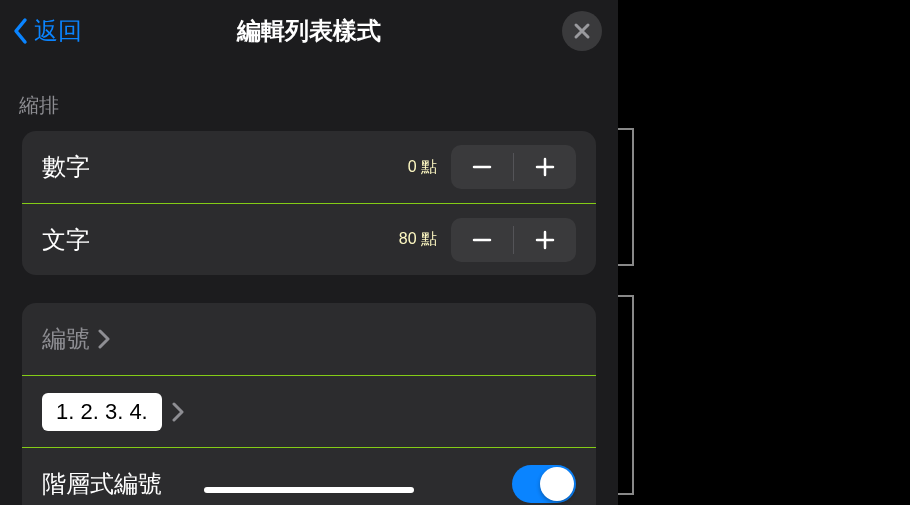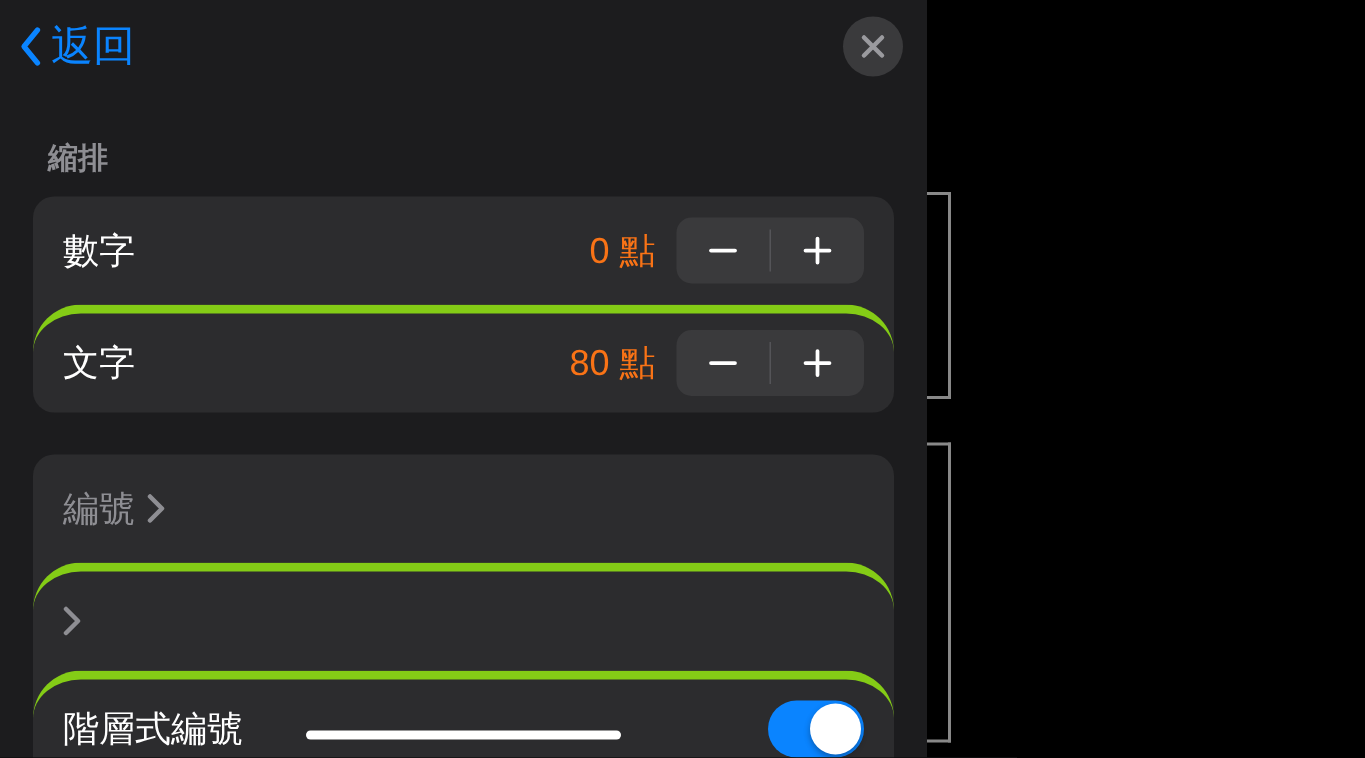--- a/index.html
+++ b/index.html
@@ -28,21 +28,21 @@
       justify-content: center;
       position: relative;
       padding: 0 16px;
     }
     .back-button {
       position: absolute;
       left: 12px;
       display: flex;
       align-items: center;
       color: #0a84ff;
-      font-size: 28px;
+      font-size: 24px;
       cursor: pointer;
     }
     .back-chevron {
       width: 18px;
       height: 28px;
       margin-right: 4px;
     }
     .title {
       color: #fff;
       font-size: 24px;
@@ -60,46 +60,44 @@
       justify-content: center;
       cursor: pointer;
     }
     .close-button svg {
       width: 18px;
       height: 18px;
     }
     .section-header {
       color: #8e8e93;
       font-size: 20px;
-      padding: 30px 32px 12px;
-      font-weight: bold;
+      padding: 30px 19px 12px;
     }
     .group {
       background: #2c2c2e;
       border-radius: 14px;
       margin: 0 22px;
     }
     .row {
       display: flex;
       align-items: center;
       padding: 8px 20px;
       min-height: 72px;
     }
     .row + .row {
-      border-top: 6px solid #84cc16;
-      border-radius: 32px;
+      border-top: 1px solid #84cc16;
     }
     .row-label {
       color: #fff;
       font-size: 24px;
       flex: 1;
     }
     .row-value {
-      color: #f97316;
-      font-size: 24px;
+      color: #fef9c3;
+      font-size: 16px;
       margin-right: 14px;
     }
     .row-value-secondary {
       color: #8e8e93;
       font-size: 24px;
       margin-right: 8px;
     }
     .stepper {
       display: flex;
       background: #3a3a3c;
@@ -198,20 +196,21 @@
 <body>
 
 <div class="panel">
   <div class="header">
     <div class="back-button">
       <svg class="back-chevron" viewBox="0 0 18 28">
         <path d="M13 3 L4 14 L13 25" stroke="#0a84ff" stroke-width="3.5" fill="none" stroke-linecap="round" stroke-linejoin="round"></path>
       </svg>
       <span>返回</span>
     </div>
+    <div class="title">編輯列表樣式</div>
     <div class="close-button">
       <svg viewBox="0 0 18 18">
         <path d="M3 3 L15 15 M15 3 L3 15" stroke="#9a9a9e" stroke-width="3" stroke-linecap="round"></path>
       </svg>
     </div>
   </div>
 
   <div class="section-header">縮排</div>
 
   <div class="group">
@@ -252,20 +251,21 @@
   </div>
 
   <div class="group2">
     <div class="row">
       <div class="row-value-secondary">編號</div>
       <svg class="chevron-right" viewBox="0 0 12 20">
           <path d="M2 2 L10 10 L2 18" stroke-width="3" fill="none" stroke-linecap="round" stroke-linejoin="round"></path>
         </svg>
     </div>
     <div class="row">
+      <div class="format-chip">1. 2. 3. 4.</div>
       <svg class="chevron-right" viewBox="0 0 12 20">
           <path d="M2 2 L10 10 L2 18" stroke-width="3" fill="none" stroke-linecap="round" stroke-linejoin="round"></path>
         </svg>
     </div>
     <div class="row">
       <div class="row-label">階層式編號</div>
       <div class="toggle">
         <div class="toggle-knob"></div>
       </div>
     </div>

